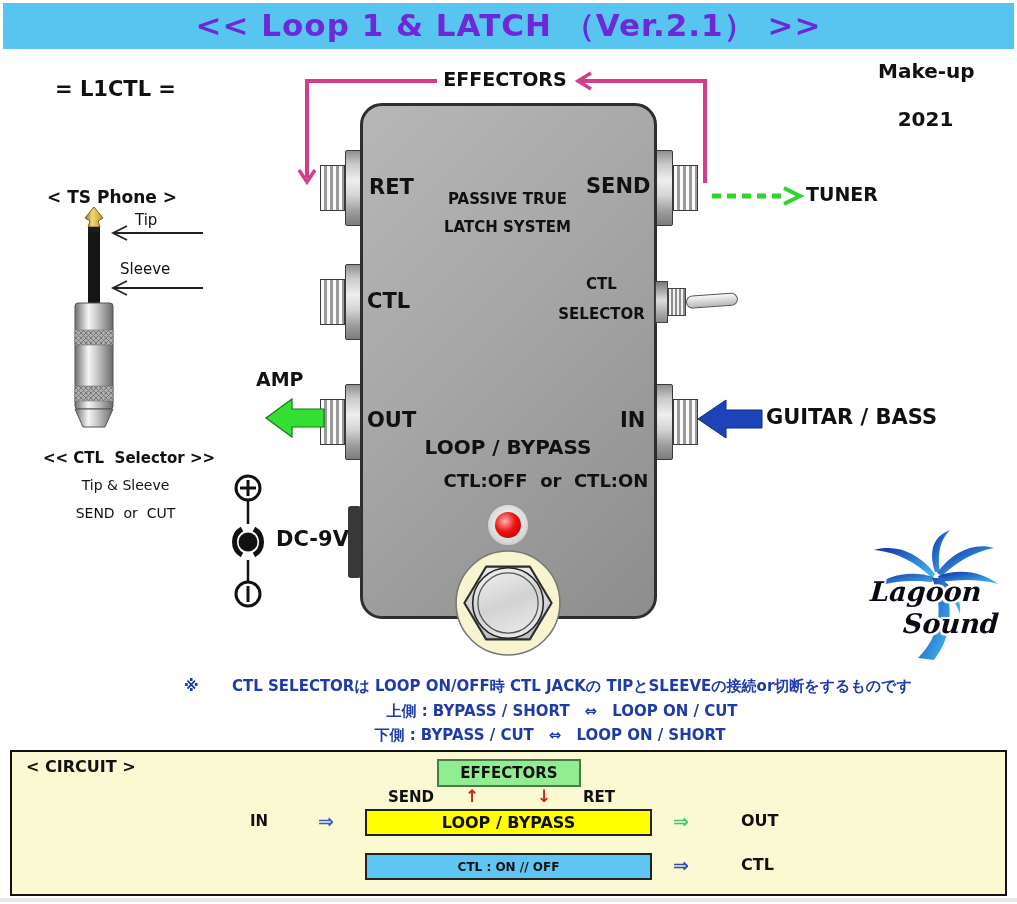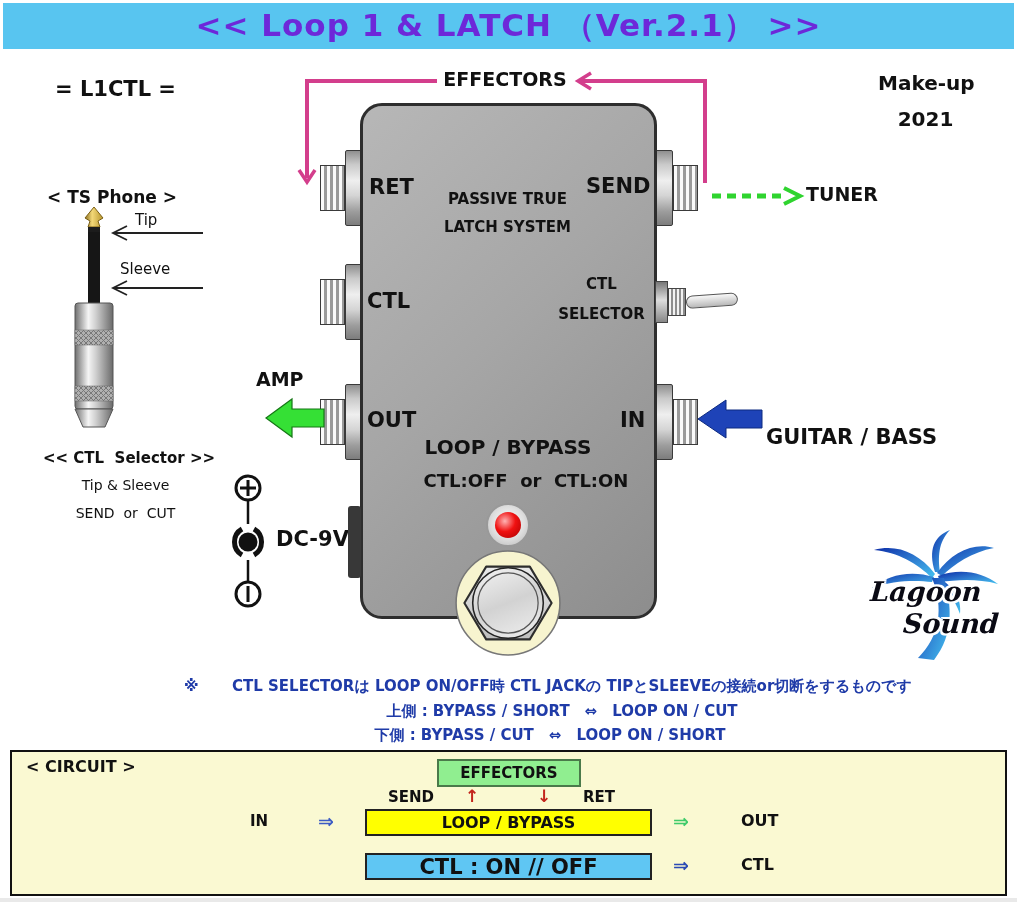--- a/index.html
+++ b/index.html
@@ -46,27 +46,27 @@
   .bottom-edge{position:absolute;left:0;top:898px;width:1017px;height:4px;background:#e9e9e9;}
 </style>
 </head>
 <body>
 
 <div class="canvas">
 
   <div class="title-bar">&lt;&lt; Loop 1 &amp; LATCH （Ver.2.1） &gt;&gt;</div>
 
   <div class="t" style="left:55px;top:78px;font-size:21px;">= L1CTL =</div>
-  <div class="t c" style="left:878px;top:72px;width:95px;font-size:20px;">Make-up</div>
+  <div class="t c" style="left:878px;top:60px;width:95px;font-size:20px;">Make-up</div>
   <div class="t c" style="left:878px;top:108px;width:95px;font-size:20px;">2021</div>
 
   <div class="t c" style="left:438px;top:69px;width:134px;font-size:19px;">EFFECTORS</div>
   <div class="t" style="left:806px;top:184px;font-size:19px;">TUNER</div>
   <div class="t" style="left:256px;top:369px;font-size:19px;">AMP</div>
-  <div class="t" style="left:766px;top:406px;font-size:21px;margin-top:20px;">GUITAR / BASS</div>
+  <div class="t" style="left:766px;top:406px;font-size:21px;">GUITAR / BASS</div>
 
   <div class="t c" style="left:47px;top:188px;width:130px;font-size:17px;">&lt; TS Phone &gt;</div>
   <div class="tn" style="left:135px;top:212px;font-size:15px;">Tip</div>
   <div class="tn" style="left:120px;top:261px;font-size:15px;">Sleeve</div>
 
   <svg class="overlay" style="left:66px;top:203px;z-index:2;" width="56" height="228" viewBox="0 0 56 228">
     <defs>
       <linearGradient id="gold" x1="0" y1="0" x2="1" y2="0">
         <stop offset="0" stop-color="#8a6d1f"></stop>
           <stop offset="0.4" stop-color="#f3d878"></stop>
@@ -143,21 +143,21 @@
   <div class="t" style="left:369px;top:176px;font-size:21px;z-index:3;">RET</div>
   <div class="t" style="left:586px;top:175px;font-size:21px;z-index:3;">SEND</div>
   <div class="t c" style="left:395px;top:191px;width:225px;font-size:15px;z-index:3;">PASSIVE TRUE</div>
   <div class="t c" style="left:395px;top:219px;width:225px;font-size:15px;z-index:3;">LATCH SYSTEM</div>
   <div class="t" style="left:367px;top:290px;font-size:21px;z-index:3;">CTL</div>
   <div class="t c" style="left:553px;top:276px;width:97px;font-size:15px;z-index:3;">CTL</div>
   <div class="t c" style="left:553px;top:306px;width:97px;font-size:15px;z-index:3;">SELECTOR</div>
   <div class="t" style="left:367px;top:409px;font-size:21px;z-index:3;">OUT</div>
   <div class="t" style="left:620px;top:409px;font-size:21px;z-index:3;">IN</div>
   <div class="t c" style="left:360px;top:436px;width:296px;font-size:20px;z-index:3;">LOOP / BYPASS</div>
-  <div class="t c" style="left:360px;top:471px;width:332px;font-size:18px;z-index:3;">CTL:OFF  or  CTL:ON</div>
+  <div class="t c" style="left:380px;top:471px;width:332px;font-size:18px;z-index:3;">CTL:OFF  or  CTL:ON</div>
 
   <div class="led">
       <div class="lens"></div>
     </div>
 
   <svg class="fs-svg" width="108" height="108" viewBox="0 0 104 104">
     <defs>
       <linearGradient id="fsMetal" x1="0" y1="0" x2="0" y2="1">
         <stop offset="0" stop-color="#e9e9e9"></stop>
           <stop offset="1" stop-color="#bdbdbd"></stop>
@@ -223,18 +223,18 @@
   <div class="box" style="left:437px;top:759px;width:144px;height:28px;background:#90EE90;border:2px solid #4a7a4a;font-size:15px;z-index:2;">EFFECTORS</div>
   <div class="t" style="left:388px;top:789px;font-size:15px;z-index:2;">SEND</div>
   <div class="t" style="left:465px;top:787px;font-size:17px;color:#C3261C;z-index:2;">↑</div>
   <div class="t" style="left:537px;top:787px;font-size:17px;color:#C3261C;z-index:2;">↓</div>
   <div class="t" style="left:583px;top:789px;font-size:15px;z-index:2;">RET</div>
   <div class="t" style="left:250px;top:813px;font-size:15px;z-index:2;">IN</div>
   <div class="t" style="left:318px;top:811px;font-size:19px;color:#3B5BC4;z-index:2;">⇒</div>
   <div class="box" style="left:365px;top:809px;width:287px;height:27px;background:#FFFF00;border:2px solid #222;font-size:16px;z-index:2;">LOOP / BYPASS</div>
   <div class="t" style="left:673px;top:811px;font-size:19px;color:#3FCB6A;z-index:2;">⇒</div>
   <div class="t" style="left:741px;top:812px;font-size:16px;z-index:2;">OUT</div>
-  <div class="box" style="left:365px;top:853px;width:287px;height:27px;background:#5FC6F3;border:2px solid #222;font-size:21px;z-index:2;">CTL : ON // OFF</div>
+  <div class="box" style="left:365px;top:853px;width:287px;height:27px;background:#5FC6F3;border:2px solid #222;font-size:12px;z-index:2;">CTL : ON // OFF</div>
   <div class="t" style="left:673px;top:855px;font-size:19px;color:#2B4BB4;z-index:2;">⇒</div>
   <div class="t" style="left:741px;top:856px;font-size:16px;z-index:2;">CTL</div>
 
   <div class="bottom-edge"></div>
 </div>
 
 </body></html>

